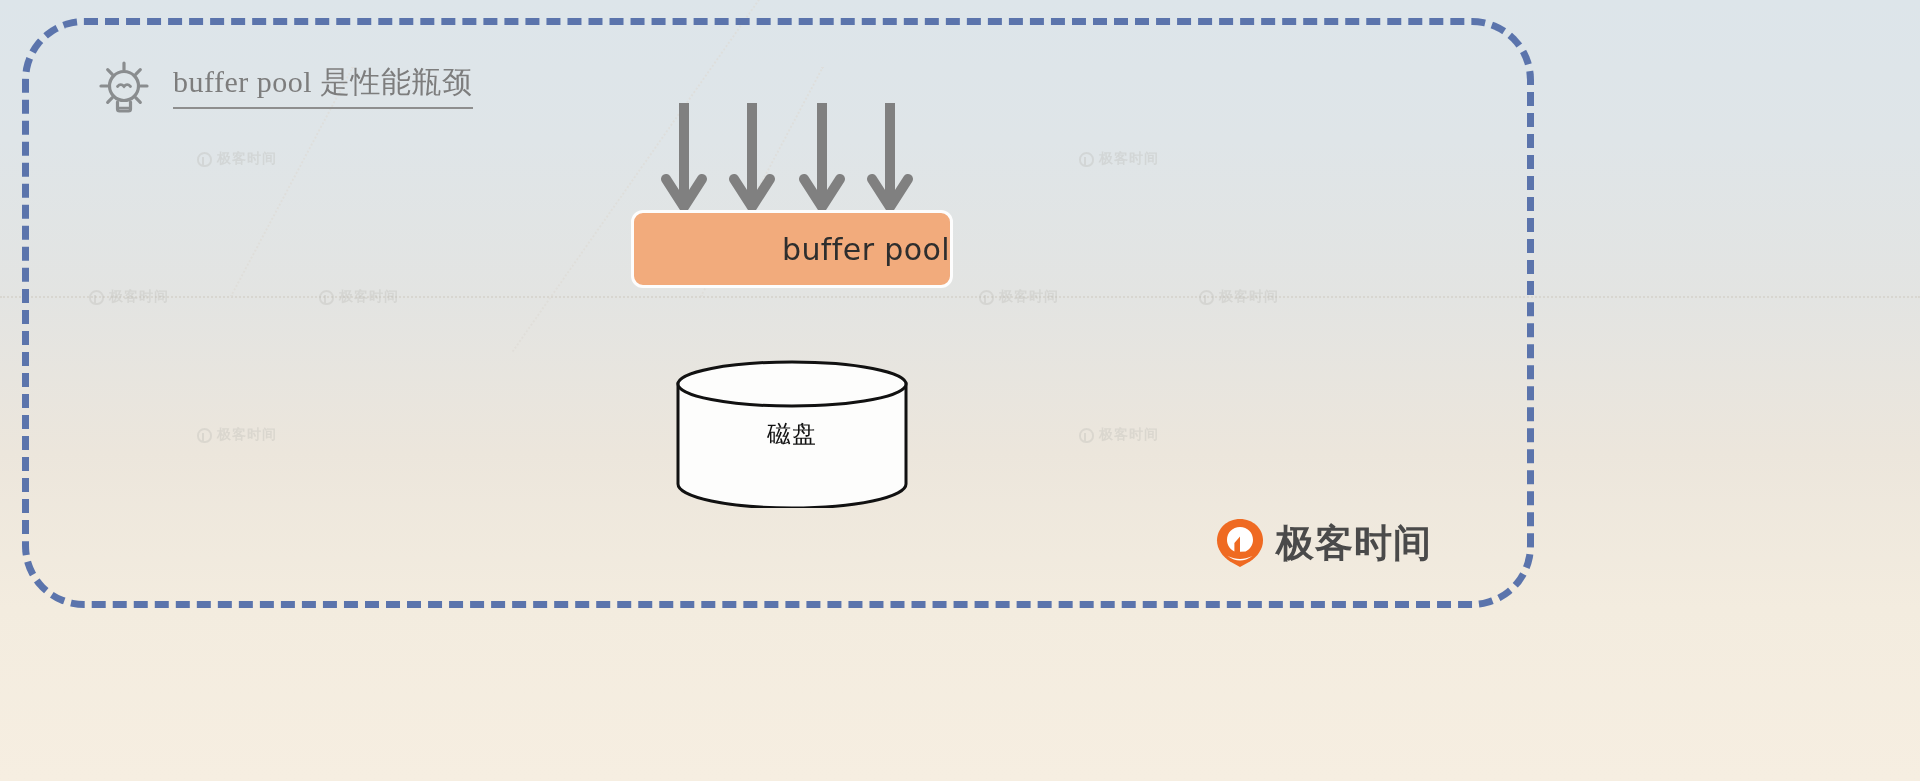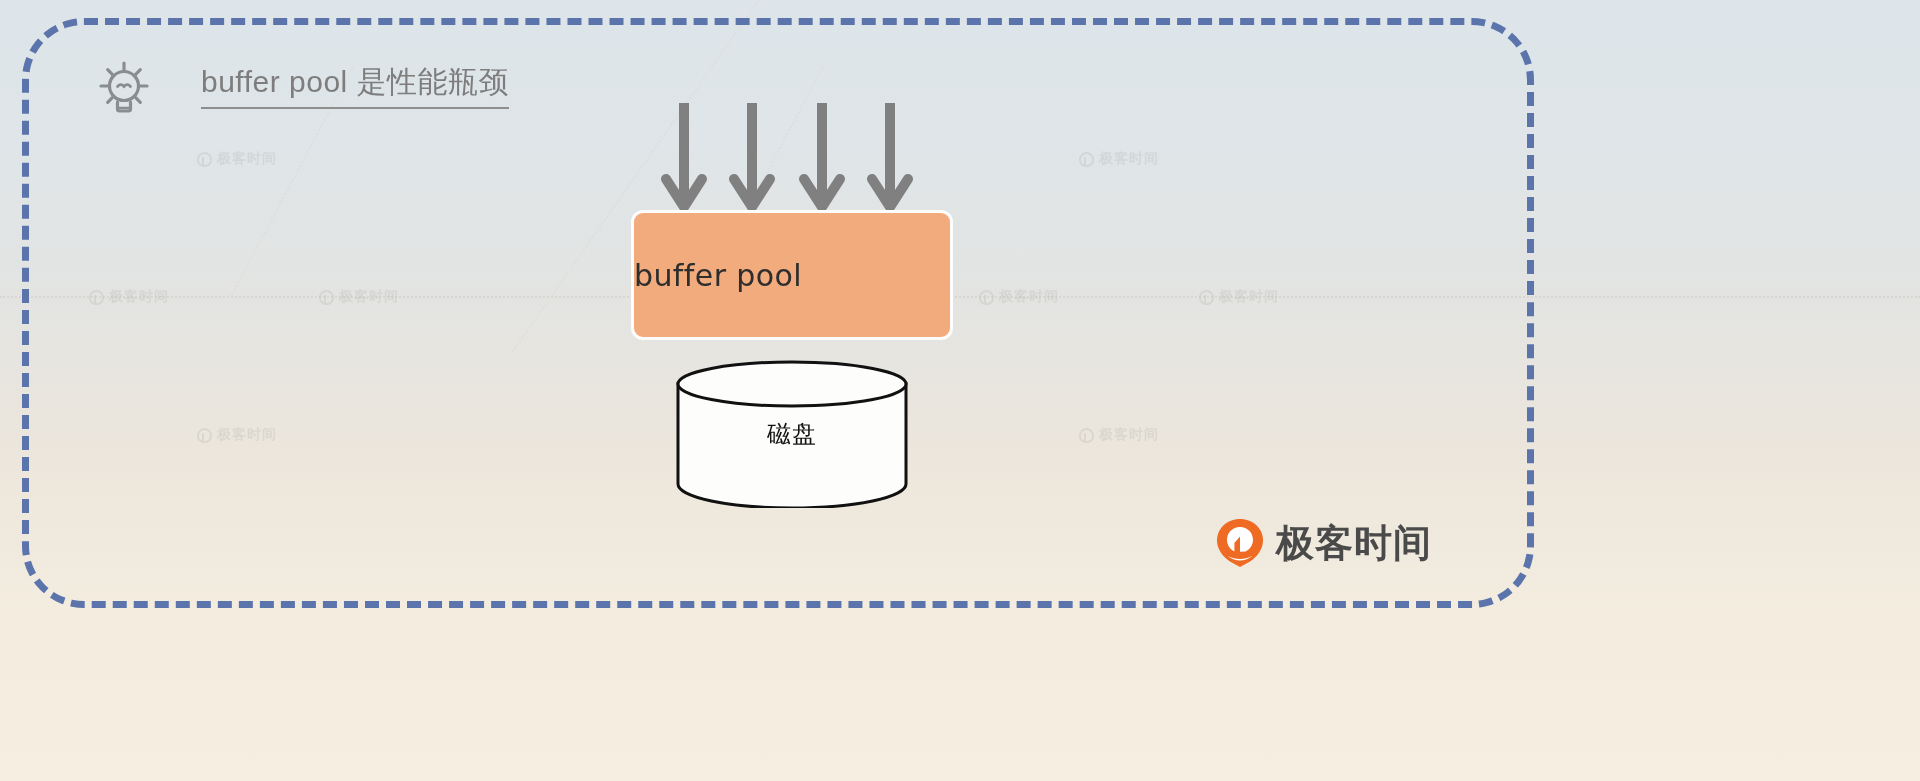--- a/index.html
+++ b/index.html
@@ -100,43 +100,42 @@
   }
   .bulb-icon { width: 58px; height: 62px; display: block; }
   .header-title {
     font-size: 30px;
     color: #7d7d7d;
     letter-spacing: 0.5px;
     border-bottom: 2px solid #8e8e8e;
     padding-bottom: 10px;
     line-height: 1;
     white-space: nowrap;
-    font-family: Liberation Sans, sans-serif;
+    font-family: Liberation Serif, serif;
     font-weight: 400;
-    margin-left: 28px;
   }
 
   
   .arrows { position: absolute; left: 0; top: 0; }
   .arrow { position: absolute; width: 46px; height: 110px; }
 
   
   .bufferpool {
     position: absolute;
     left: 631px;
     top: 210px;
     width: 322px;
-    height: 130px;
+    height: 78px;
     background: #f2ab7c;
     border: 3px solid #fdfdfd;
     border-radius: 12px;
     box-sizing: border-box;
     display: flex;
     align-items: center;
-    justify-content: flex-start;
+    justify-content: flex-end;
   }
   .bufferpool-label {
     font-size: 30px;
     color: #2e2e2e;
     letter-spacing: 0.4px;
     font-family: "DejaVu Sans", sans-serif;
   }
 
   
   .disk { position: absolute; left: 675px; top: 360px; width: 234px; height: 148px; }

